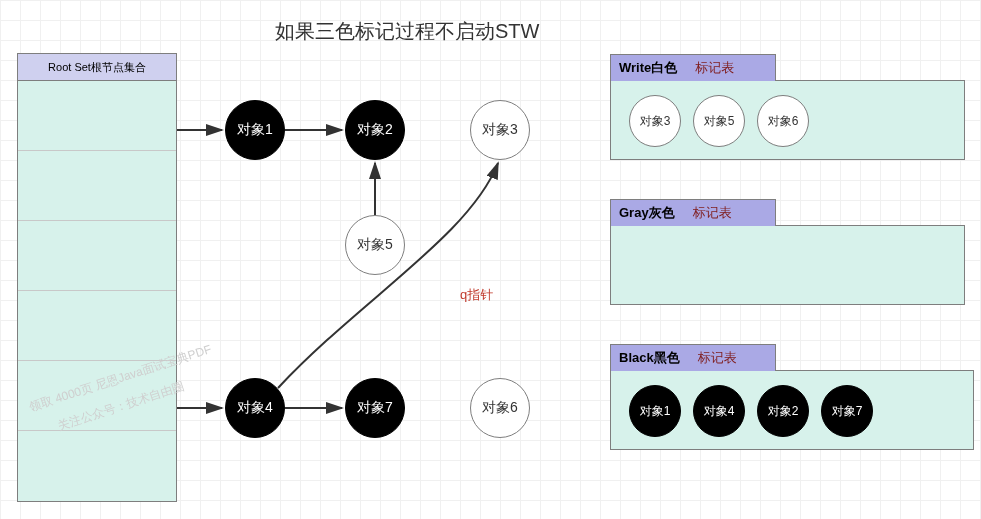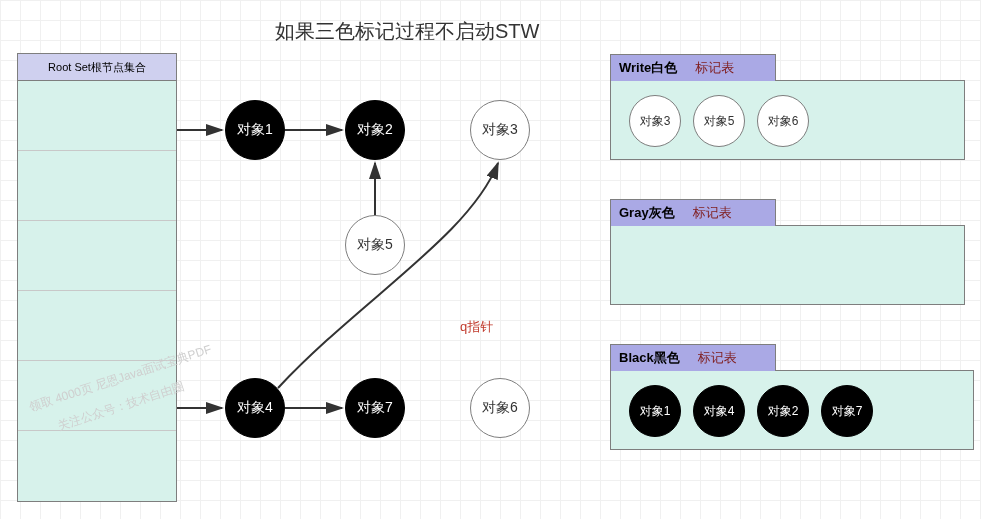--- a/index.html
+++ b/index.html
@@ -19,21 +19,21 @@
   .obj{position:absolute;width:60px;height:60px;border-radius:50%;display:flex;align-items:center;justify-content:center;font-size:14px;box-sizing:border-box;}
   .black{background:#000;color:#fff;border:1px solid #000;}
   .white{background:#fff;color:#333;border:1px solid #7e7e7e;}
   .obj-sm{width:52px;height:52px;font-size:12px;}
   .panel{position:absolute;border:1px solid #7e7e7e;background:#d7f2eb;box-sizing:border-box;}
   .panel-tab{position:absolute;top:-27px;left:-1px;height:27px;border:1px solid #7e7e7e;border-bottom:none;background:#aaa9e5;display:flex;align-items:center;font-size:13px;box-sizing:border-box;padding:0 12px 0 8px;gap:18px;}
   .panel-tab .cat{font-weight:bold;color:#000;}
   .panel-tab .lab{color:#7f1d1d;}
   .panel-body{position:relative;width:100%;height:100%;}
   .wm{position:absolute;color:#cfcfcf;font-size:12px;transform:rotate(-18deg);white-space:nowrap;}
-  .note{position:absolute;color:#c0392b;font-size:13px;margin-top:32px;}
+  .note{position:absolute;color:#c0392b;font-size:13px;}
   svg.arrows{position:absolute;left:0;top:0;width:981px;height:519px;pointer-events:none;}
 </style>
 </head>
 <body>
 
 <div class="canvas">
 
   <div class="title" style="left:275px;top:18px;">如果三色标记过程不启动STW</div>
 
   <div class="col" style="left:17px;top:53px;width:160px;">

